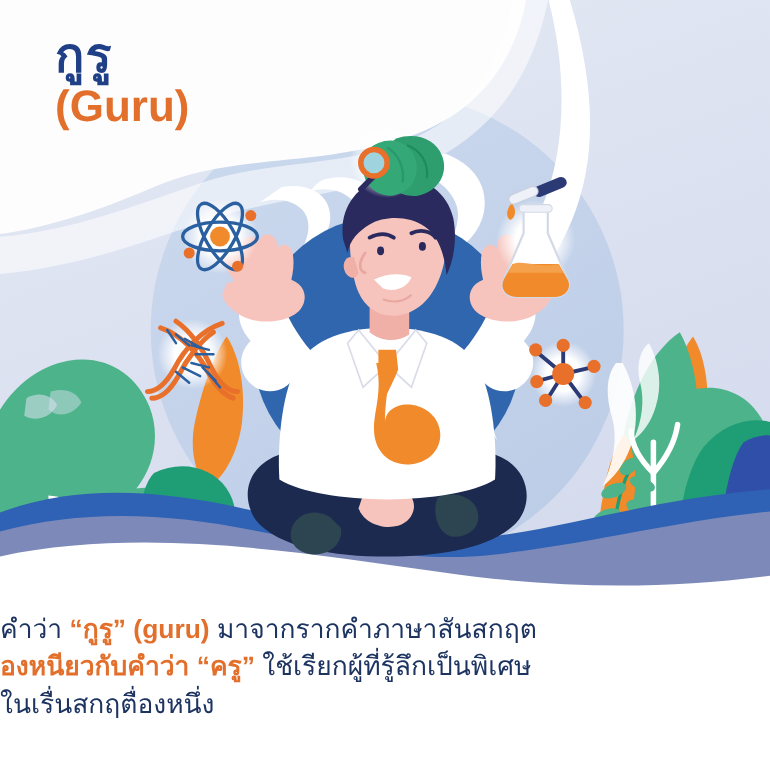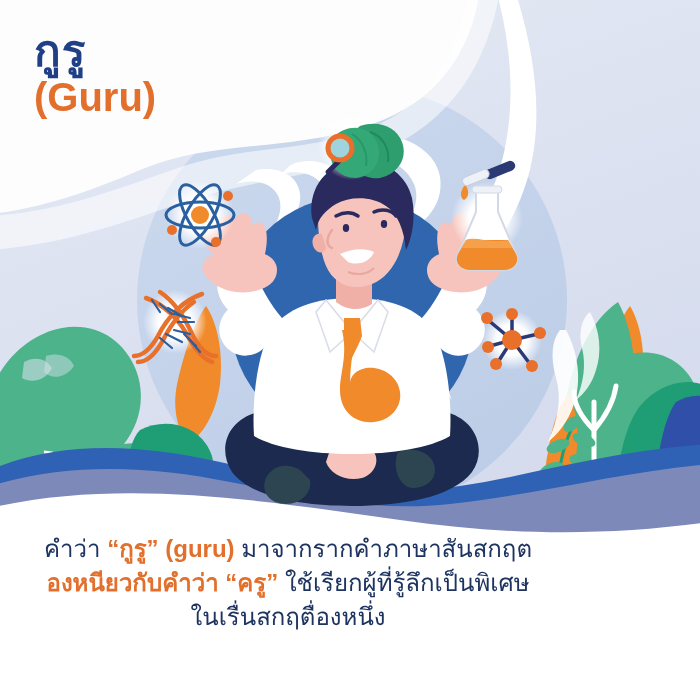--- a/index.html
+++ b/index.html
@@ -9,35 +9,35 @@
     background:#ffffff;
   }
   #poster{
     position:relative;width:700px;height:700px;overflow:hidden;
     background:linear-gradient(160deg,#e4e8f4 0%,#dce2f1 45%,#d6dcee 100%);
   }
   .layer{position:absolute;left:0;top:0;width:700px;height:700px;}
   svg{display:block;}
   
   #title-block{
-    position:absolute;left:34px;top:28px;z-index:40;
+    position:absolute;left:50px;top:28px;z-index:40;
     line-height:1.05;
   }
   #title-thai{
     font-size:44px;font-weight:bold;color:#1f3f86;
     letter-spacing:1px;margin:0;padding:0;
   }
   #title-latin{
     font-size:40px;font-weight:bold;color:#e2702c;
     margin:0;padding:0;margin-top:2px;
   }
   
   #caption{
-    position:absolute;left:0;top:532px;width:576px;z-index:60;
-    text-align:center;line-height:1.42;
+    position:absolute;left:0;top:556px;width:576px;z-index:60;
+    text-align:left;line-height:1.42;
   }
   .cap-line{font-size:24px;color:#1d3461;font-weight:500;white-space:nowrap;}
   .cap-hl{color:#e2702c;font-weight:bold;}
 </style>
 </head>
 <body>
 
 <div id="poster">
 
   <svg class="layer" viewBox="0 0 700 700" width="700" height="700" xmlns="http://www.w3.org/2000/svg">

